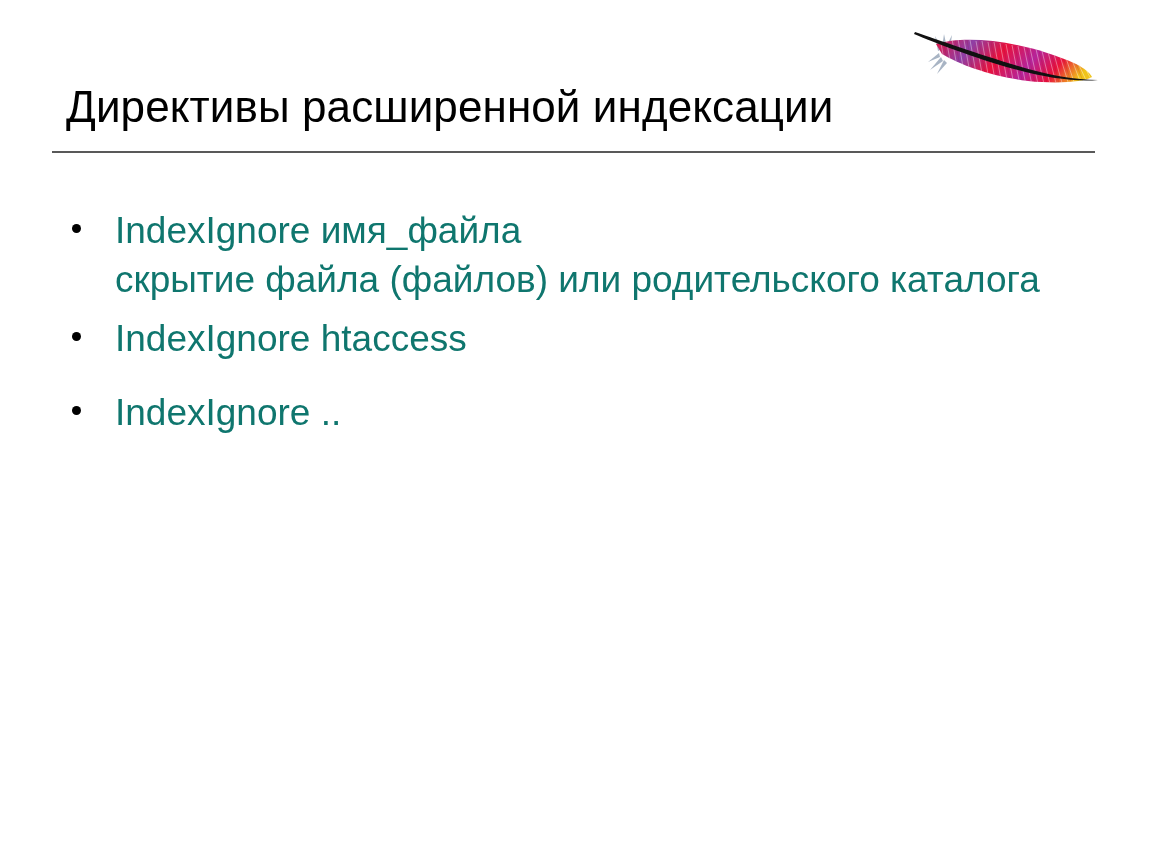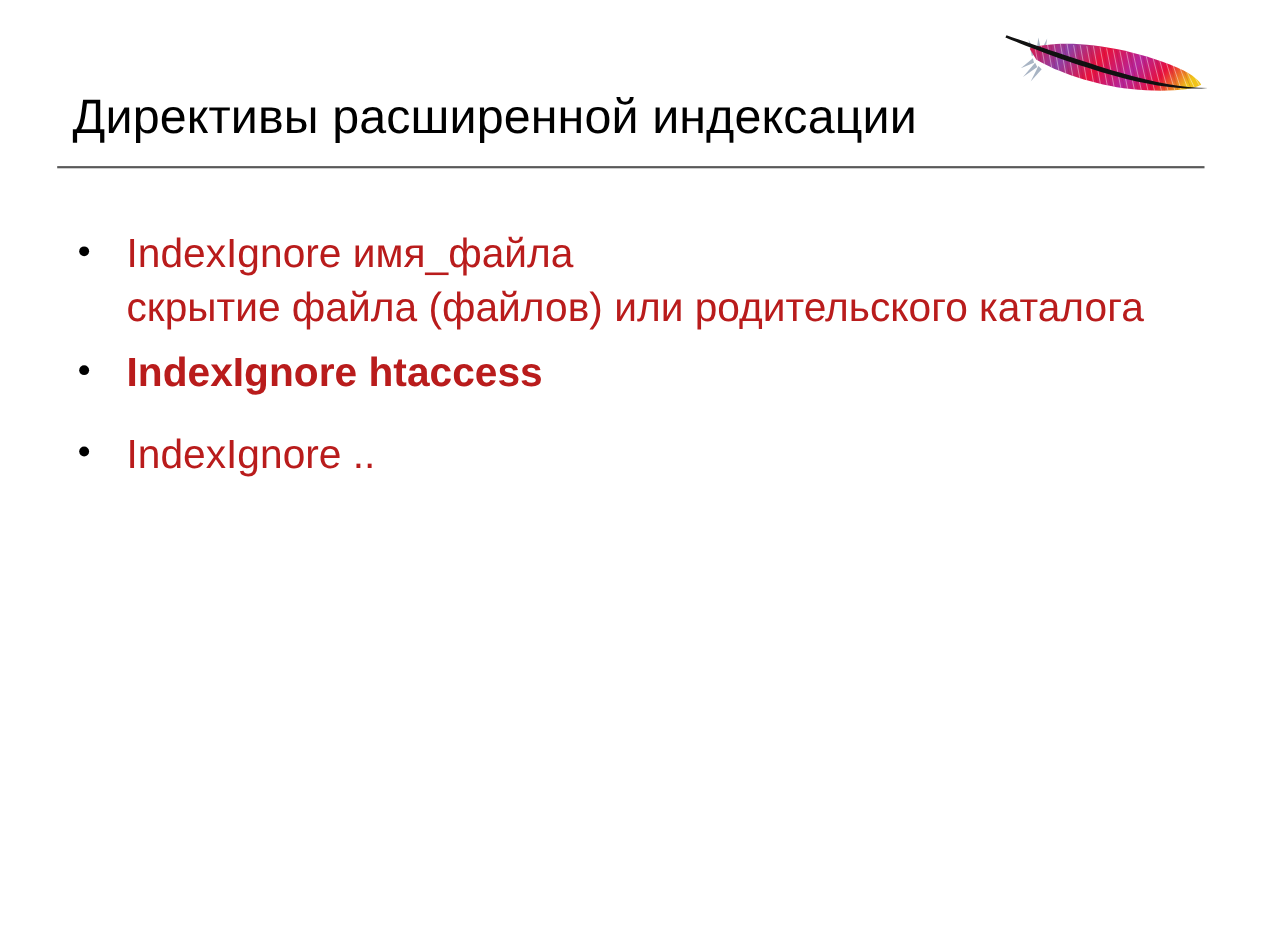--- a/index.html
+++ b/index.html
@@ -82,26 +82,26 @@
     width: 9px;
     height: 9px;
     border-radius: 50%;
     background: #000000;
   }
 
   .bullet-text {
     display: block;
     font-size: 37px;
     line-height: 49px;
-    color: #b91c1c;
+    color: #0f766e;
     white-space: pre-line;
   }
 
   .bullet-row.multi { margin-bottom: 10px; }
-  .bullet-row.single { margin-bottom: 25px; font-weight: bold; }
+  .bullet-row.single { margin-bottom: 25px; }
   .bullet-row.last   { margin-bottom: 16px; }
 </style>
 </head>
 <body>
 
 <div id="slide">
 
   <div id="logo">
     <svg viewBox="0 0 200 70" xmlns="http://www.w3.org/2000/svg" aria-hidden="true">
       <defs>

